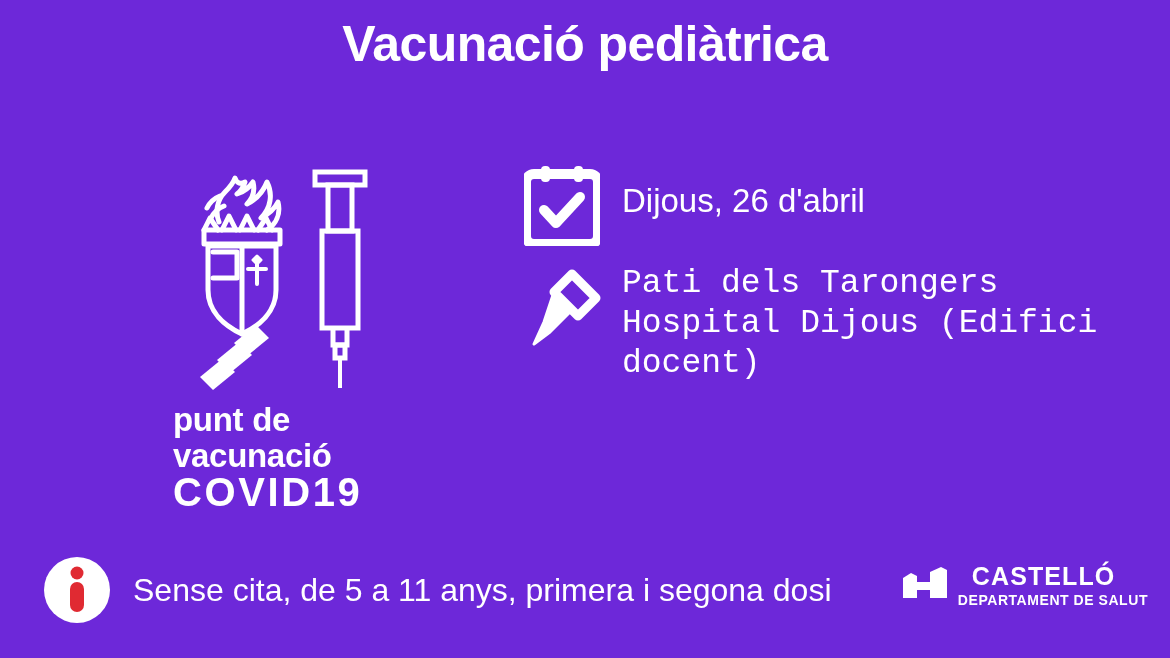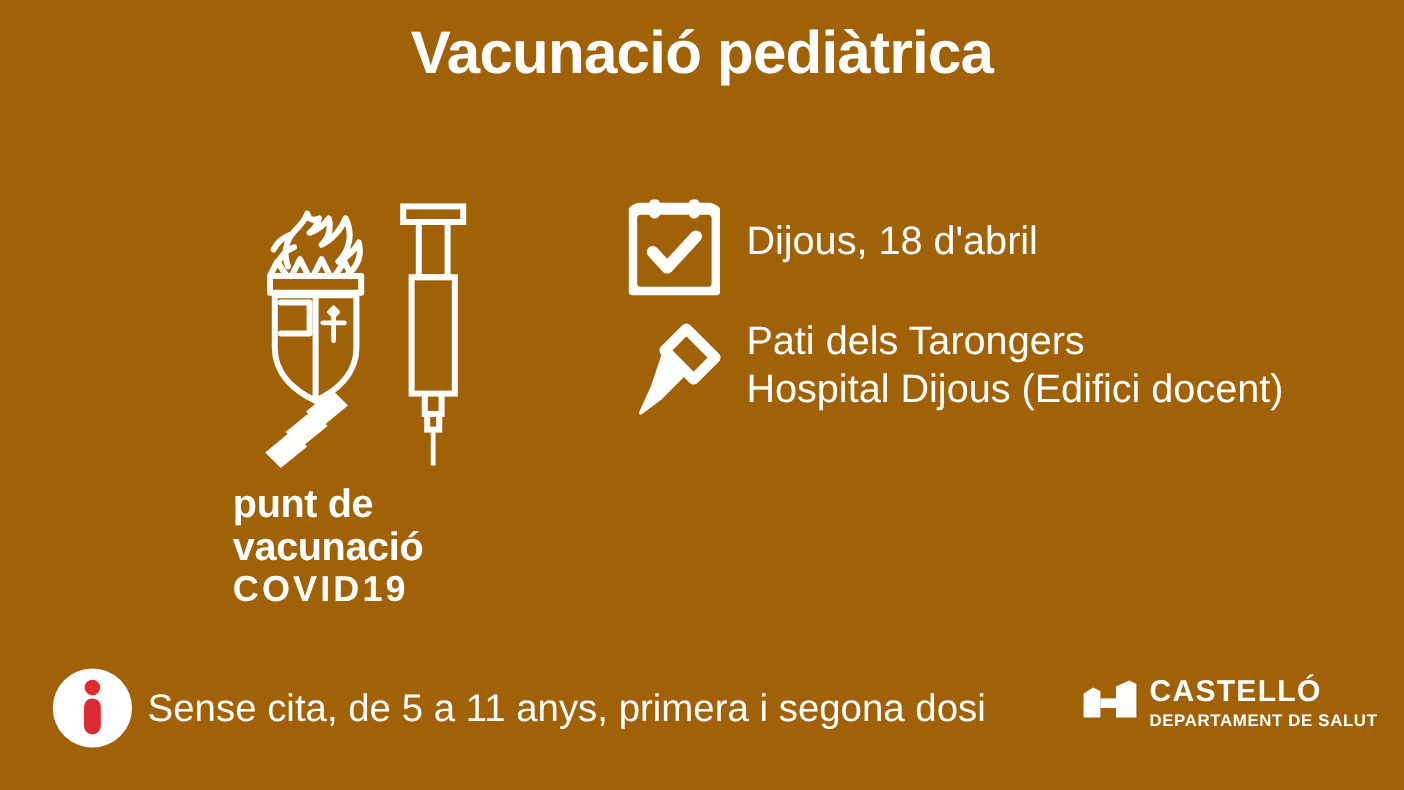--- a/index.html
+++ b/index.html
@@ -13,21 +13,21 @@
     overflow: hidden;
     background: #e02a32;
     font-family: "Liberation Sans", sans-serif;
     -webkit-font-smoothing: antialiased;
   }
 
   .poster {
     position: relative;
     width: 1170px;
     height: 658px;
-    background: #a16207;
+    background: #6d28d9;
     box-sizing: border-box;
   }
 
   
   .headline {
     position: absolute;
     left: 0;
     top: 18px;
     width: 1170px;
     text-align: center;
@@ -38,21 +38,21 @@
     font-weight: bold;
     font-size: 50px;
     line-height: 53px;
     letter-spacing: -0.6px;
     white-space: nowrap;
   }
 
   
   .logo-block {
     position: absolute;
-    left: 194px;
+    left: 173px;
     top: 160px;
     width: 215px;
   }
   .logo-marks {
     position: relative;
     height: 232px;
     width: 215px;
   }
   .crest-wrap {
     position: absolute;
@@ -75,21 +75,21 @@
   }
   .logo-text .lt1,
   .logo-text .lt2 {
     display: block;
     font-size: 33px;
     line-height: 36px;
     letter-spacing: -0.3px;
   }
   .logo-text .lt3 {
     display: block;
-    font-size: 30px;
+    font-size: 40px;
     line-height: 36px;
     letter-spacing: 2.6px;
   }
 
   
   .info-rows {
     position: absolute;
     left: 524px;
     top: 164px;
     width: 630px;
@@ -113,29 +113,30 @@
     font-size: 33px;
     line-height: 40px;
     padding-top: 16px;
     letter-spacing: 0px;
   }
   .info-row.row-date .text-cell { padding-top: 17px; }
   .info-row.row-time .text-cell { padding-top: 16px; }
   .info-row.row-place { min-height: 110px; }
   .info-row.row-place .icon-cell { padding-top: 12px; }
   .info-row.row-place .text-cell { padding-top: 8px; }
-  .info-row .text-cell .sub-line { display: block; }
+  .info-row .text-cell .sub-line { display: block; font-family: Liberation Mono, monospace; }
 
   
   .footer-note {
     position: absolute;
     left: 43px;
     top: 556px;
     display: flex;
     align-items: center;
+    gap: 10px;
   }
   .footer-note .note-icon {
     width: 68px;
     flex: 0 0 68px;
     display: flex;
     align-items: center;
   }
   .footer-note .note-text {
     color: #ffffff;
     font-size: 32px;
@@ -159,20 +160,21 @@
   }
   .brand .brand-text {
     color: #ffffff;
     line-height: 1;
   }
   .brand .brand-name {
     display: block;
     font-size: 25px;
     font-weight: bold;
     letter-spacing: 1.1px;
+    margin-left: 14px;
   }
   .brand .brand-sub {
     display: block;
     font-size: 14px;
     font-weight: bold;
     letter-spacing: 0.55px;
     margin-top: 4px;
   }
 
   svg { display: block; }
@@ -256,21 +258,21 @@
       <div class="icon-cell">
         <svg viewBox="0 0 76 80" width="76" height="80" aria-hidden="true">
           <g fill="#ffffff">
             <rect x="17" y="0" width="9" height="16" rx="4"></rect>
             <rect x="50" y="0" width="9" height="16" rx="4"></rect>
           </g>
           <rect x="2" y="8" width="72" height="70" rx="8" fill="none" stroke="#ffffff" stroke-width="10"></rect>
           <path d="M20 44 L32 57 L56 31" fill="none" stroke="#ffffff" stroke-width="10" stroke-linecap="round" stroke-linejoin="round"></path>
         </svg>
       </div>
-      <div class="text-cell">Dijous, 18 d'abril</div>
+      <div class="text-cell">Dijous, 26 d'abril</div>
     </div>
 
 
     <div class="info-row row-place">
       <div class="icon-cell">
         <svg viewBox="0 0 80 82" width="80" height="82" aria-hidden="true">
           <g fill="#ffffff" stroke="#ffffff" stroke-width="3" stroke-linejoin="round">
 
             <path d="M48 6 L72 30 L54 48 L30 24 Z" fill="none" stroke-width="9"></path>
 

